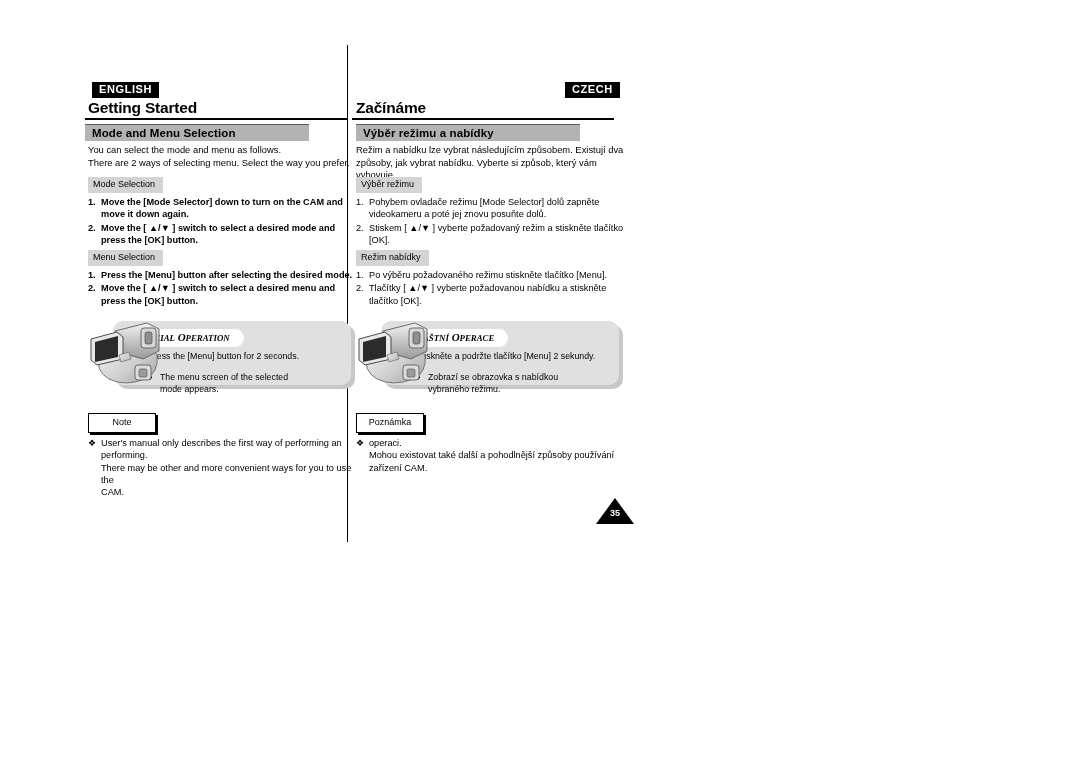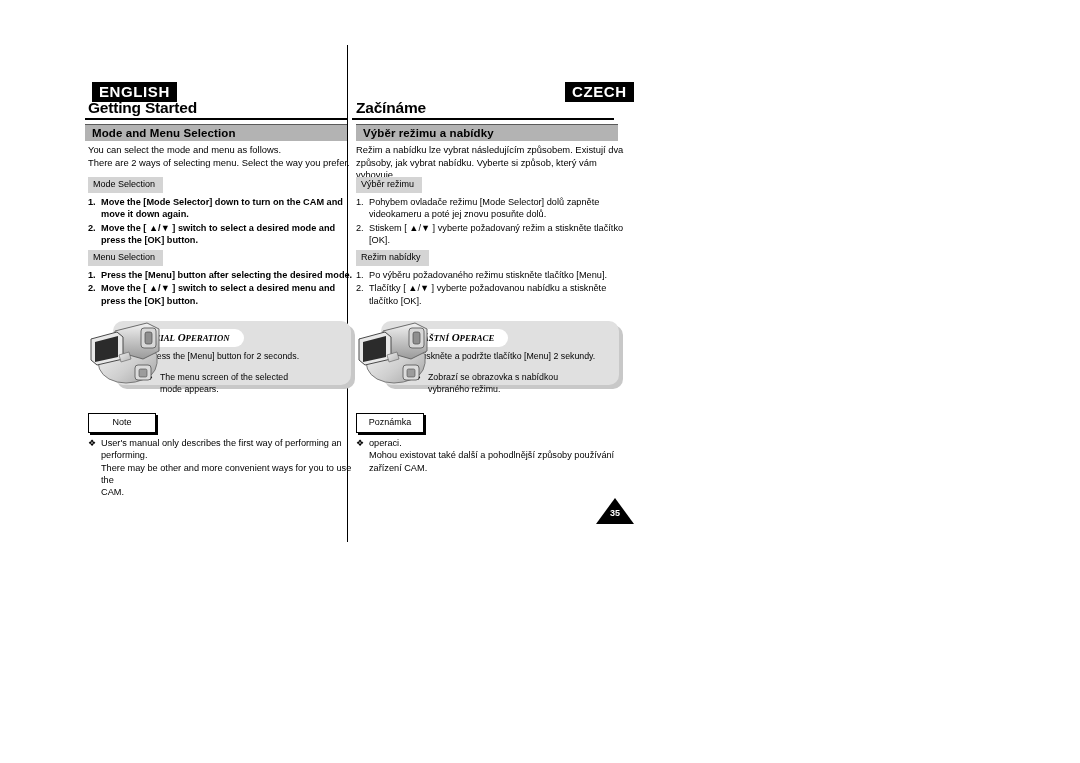--- a/index.html
+++ b/index.html
@@ -32,21 +32,21 @@
     height: 497px;
     background: #000000;
   }
 
   
   .lang-badge {
     position: absolute;
     background: #000000;
     color: #ffffff;
     font-weight: bold;
-    font-size: 15px;
+    font-size: 11px;
     letter-spacing: 0.6px;
     padding: 2px 7px 3px 7px;
     line-height: 1;
   }
   .lang-en { left: 92px; top: 82px; }
   .lang-cz { left: 565px; top: 82px; }
 
   
   .chapter-title {
     position: absolute;
@@ -62,21 +62,21 @@
     position: absolute;
     height: 2px;
     background: #000000;
   }
   .rule-en { left: 85px; top: 118px; width: 262px; }
   .rule-cz { left: 352px; top: 118px; width: 262px; }
 
   
   .section-bar {
     position: absolute;
-    width: 262px;
+    width: 224px;
     height: 17px;
     background: #b3b3b3;
     border-top: 1px solid #5a5a5a;
     box-sizing: border-box;
   }
   .section-bar span {
     display: block;
     font-size: 11.5px;
     font-weight: bold;
     line-height: 16px;

